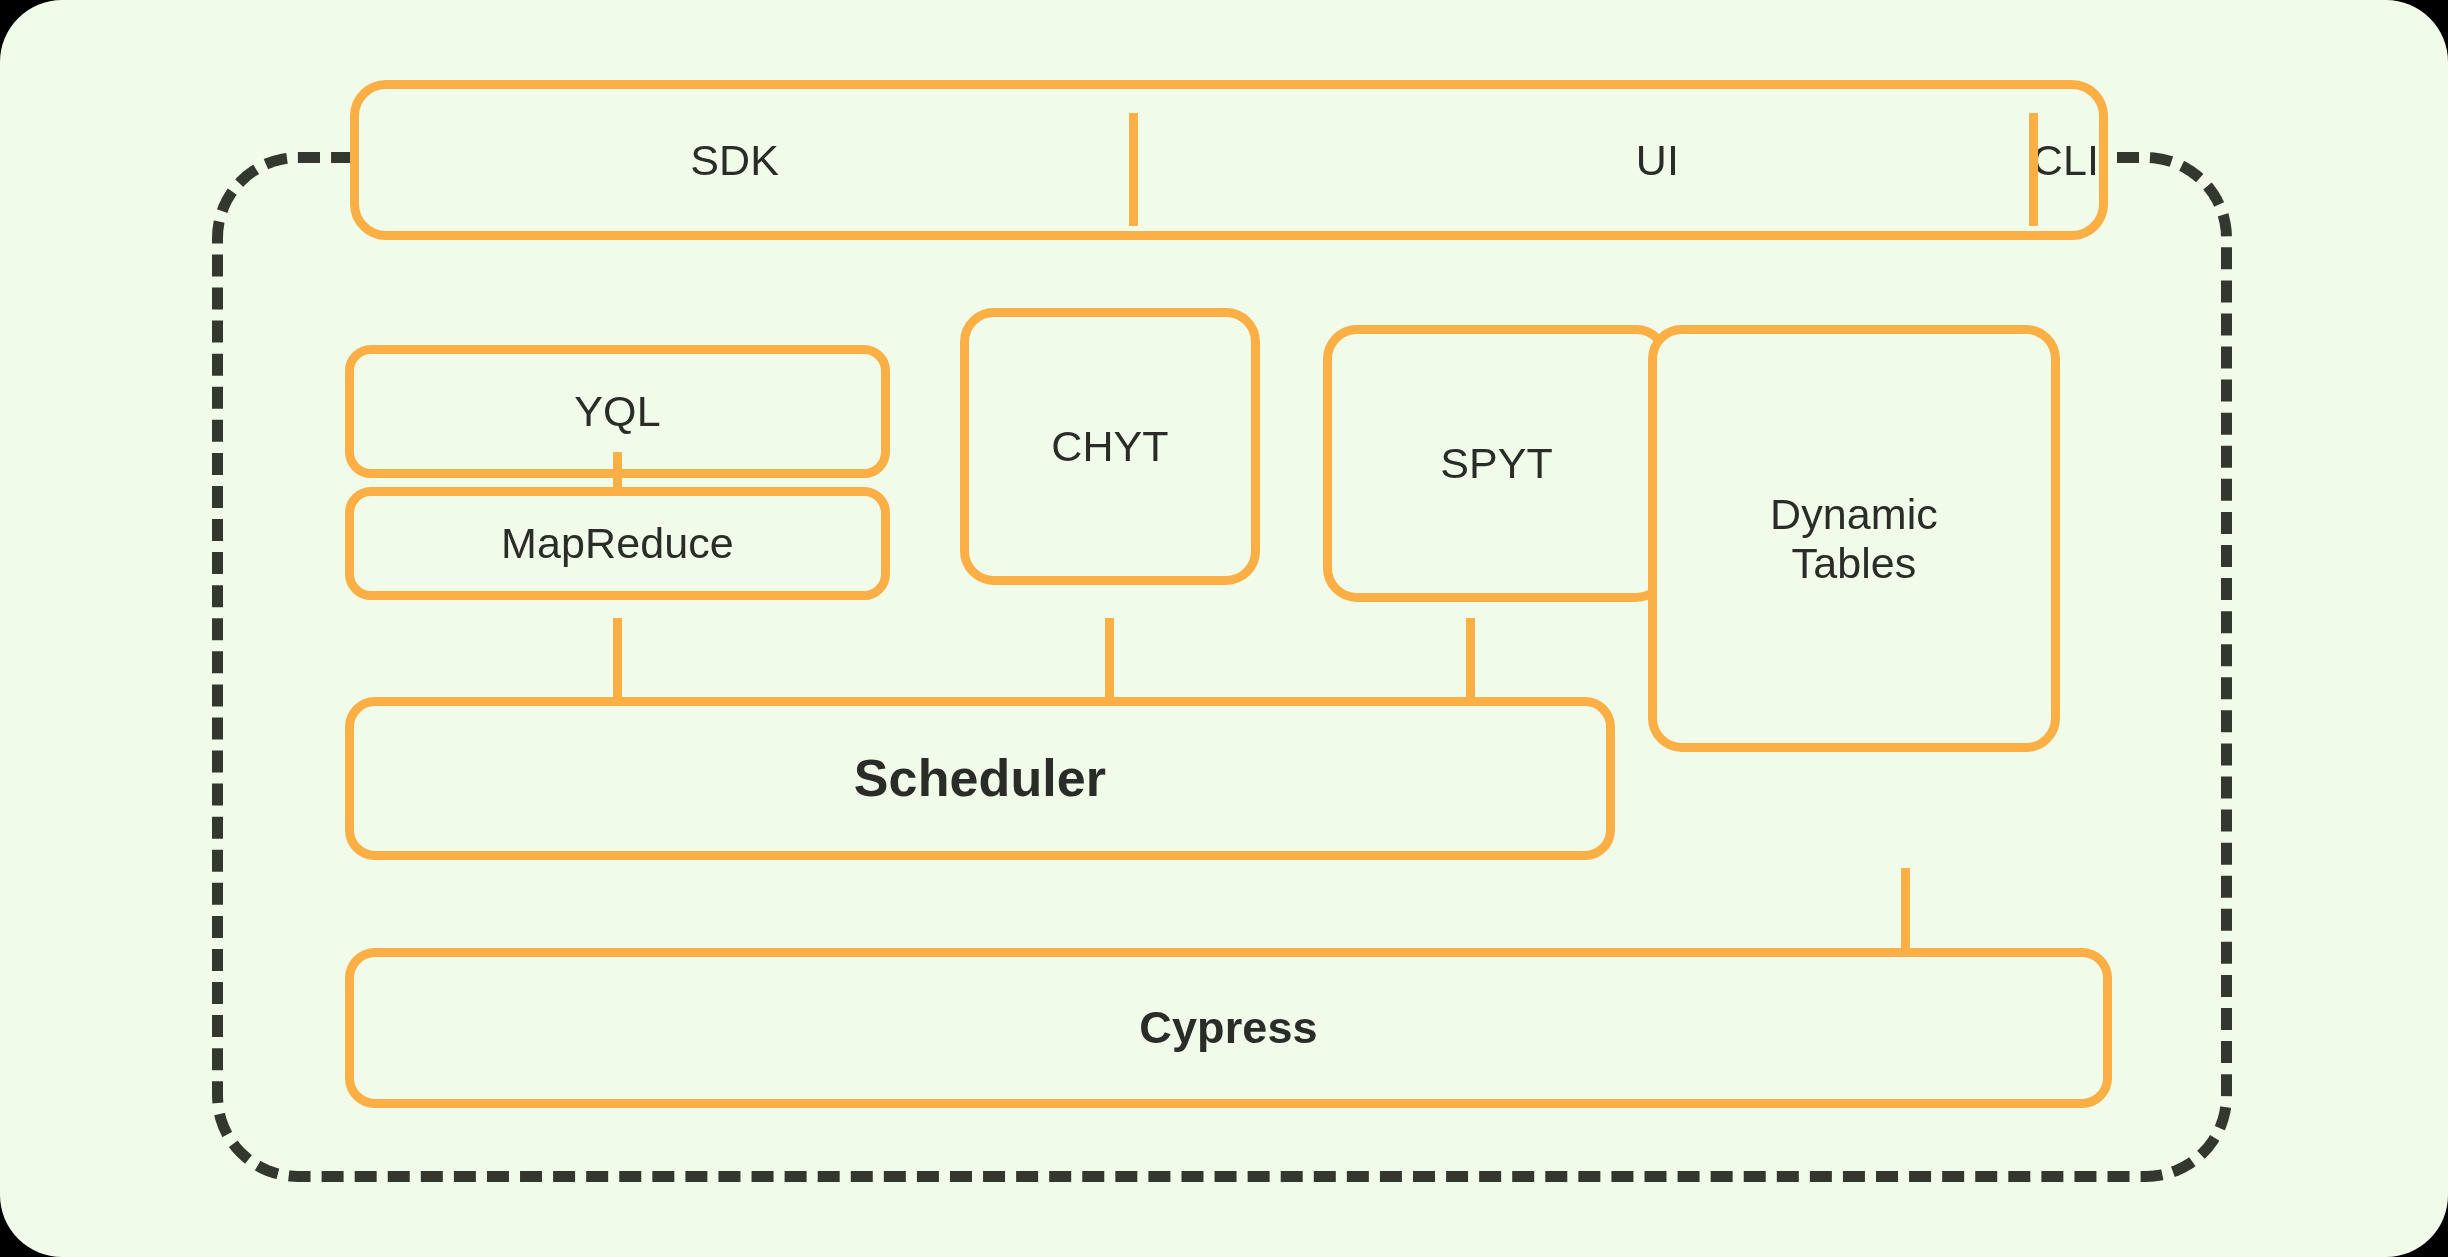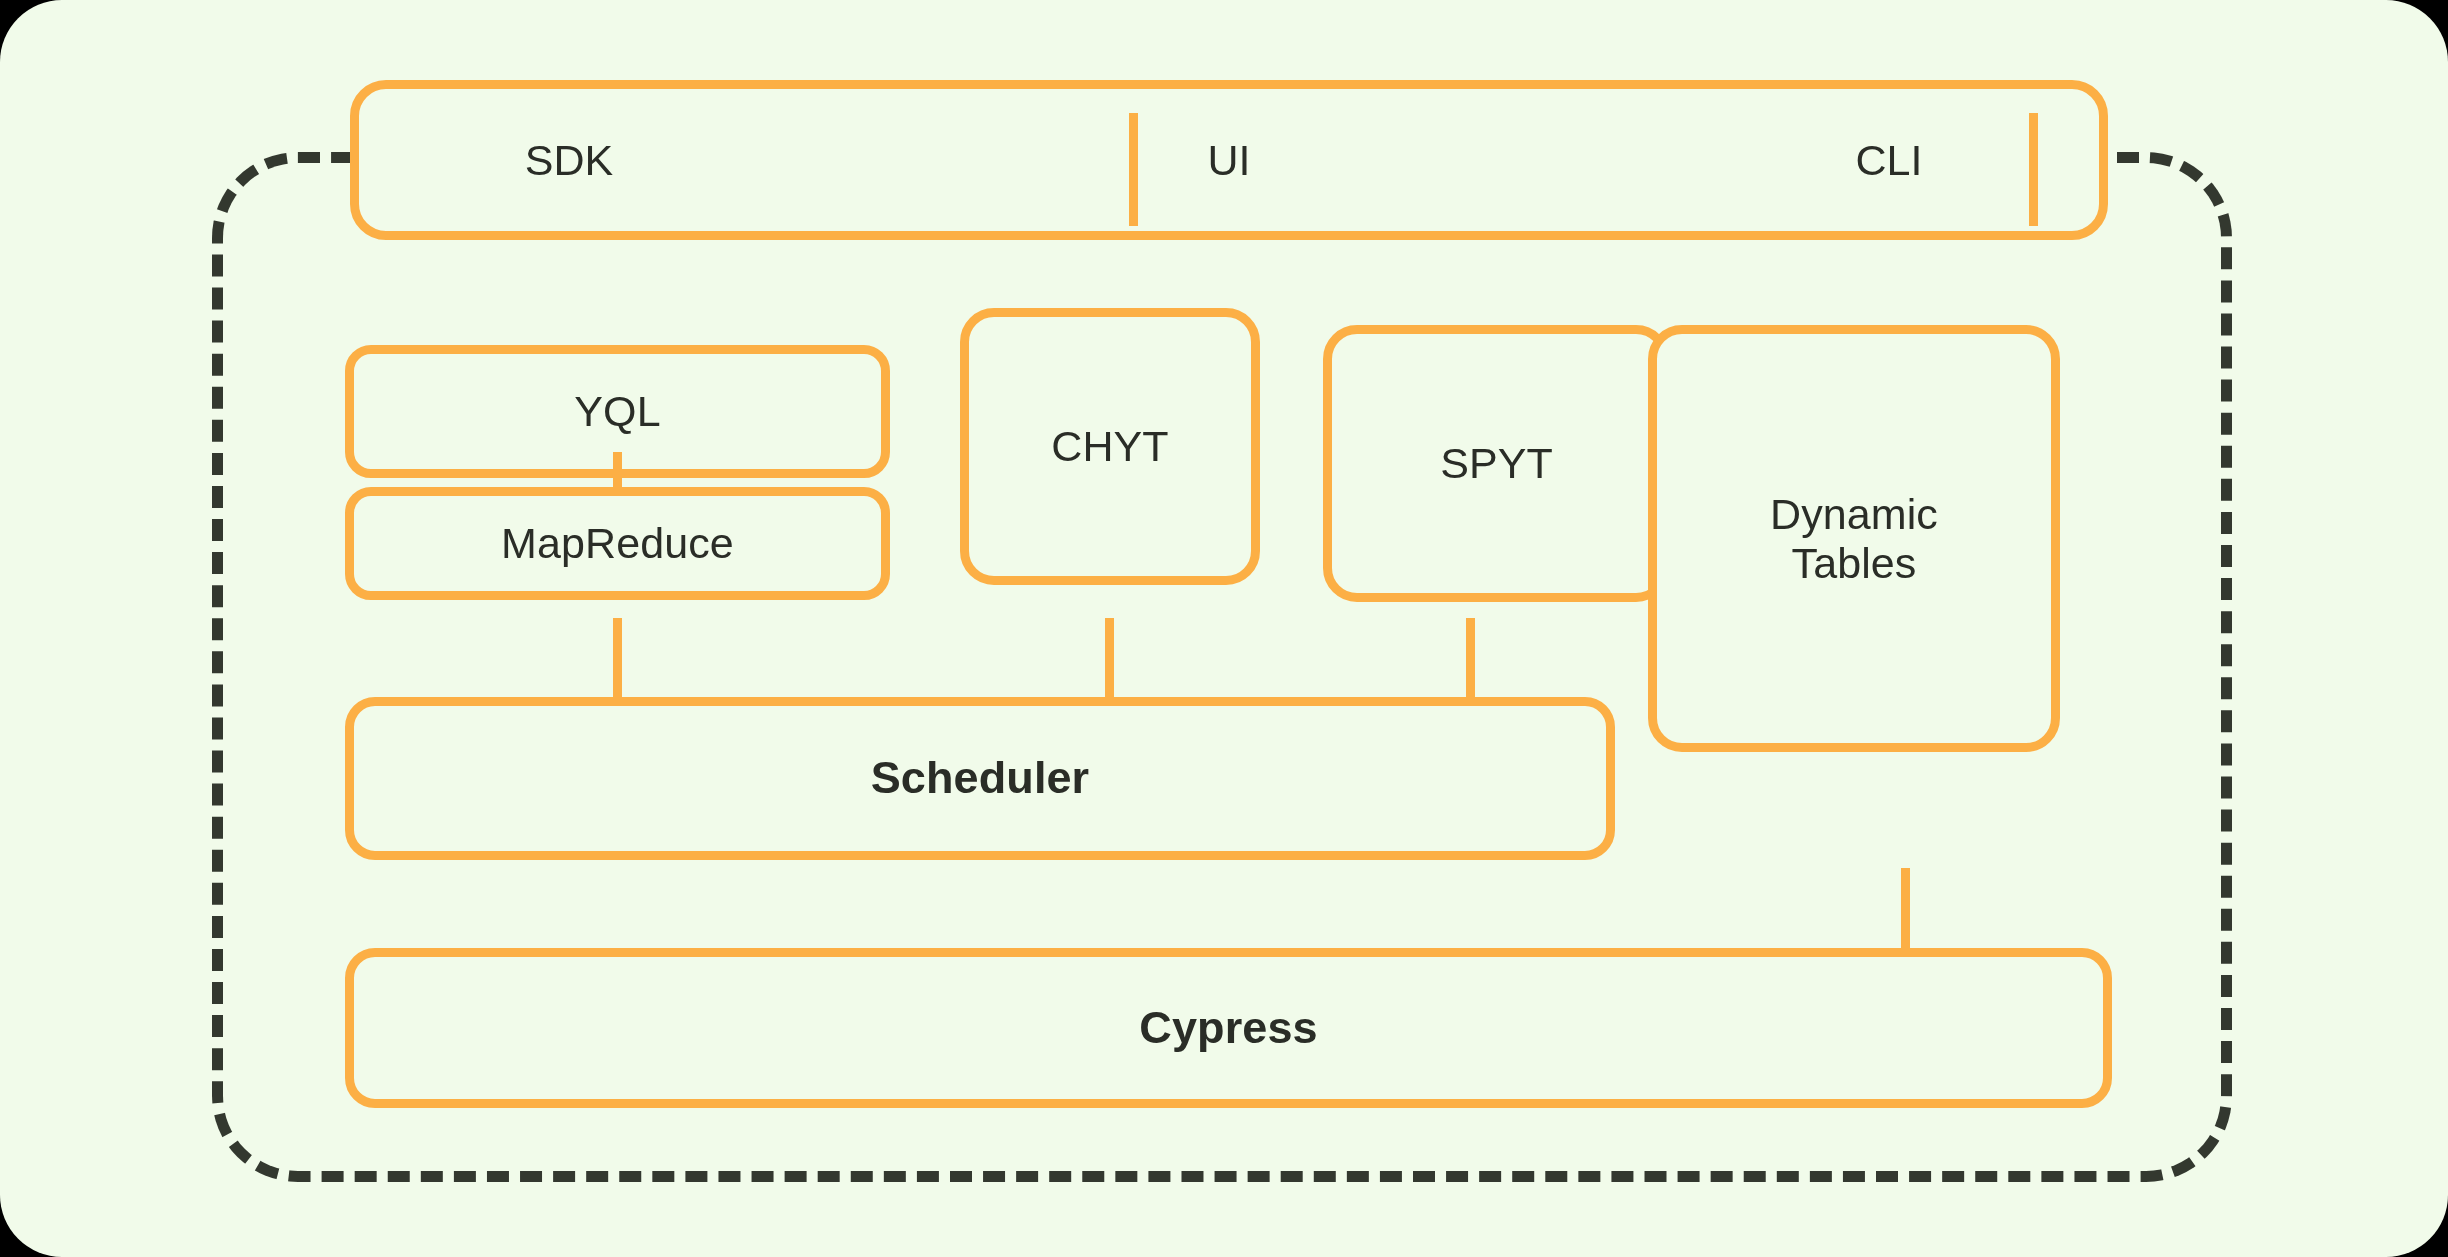--- a/index.html
+++ b/index.html
@@ -64,21 +64,21 @@
     height: 160px;
     border-radius: 36px;
   }
 
   .bar-cell {
     position: absolute;
     top: 0;
     height: 100%;
     display: flex;
     align-items: center;
-    justify-content: center;
+    justify-content: flex-end;
     font-size: 43px;
   }
   #bar-cell-sdk   { left: 0px;    width: 420px; }
   #bar-cell-ui    { left: 420px;  width: 900px; }
   #bar-cell-cli   { left: 1320px; width: 420px; }
 
   .bar-divider {
     position: absolute;
     top: 24px;
     width: 9px;
@@ -133,21 +133,21 @@
     border-radius: 34px;
     font-size: 43px;
   }
 
   #node-scheduler {
     left: 345px;
     top: 697px;
     width: 1270px;
     height: 163px;
     border-radius: 30px;
-    font-size: 45px;
+    font-size: 52px;
     font-weight: 600;
   }
 
   #node-cypress {
     left: 345px;
     top: 948px;
     width: 1767px;
     height: 160px;
     border-radius: 30px;
     font-size: 45px;

